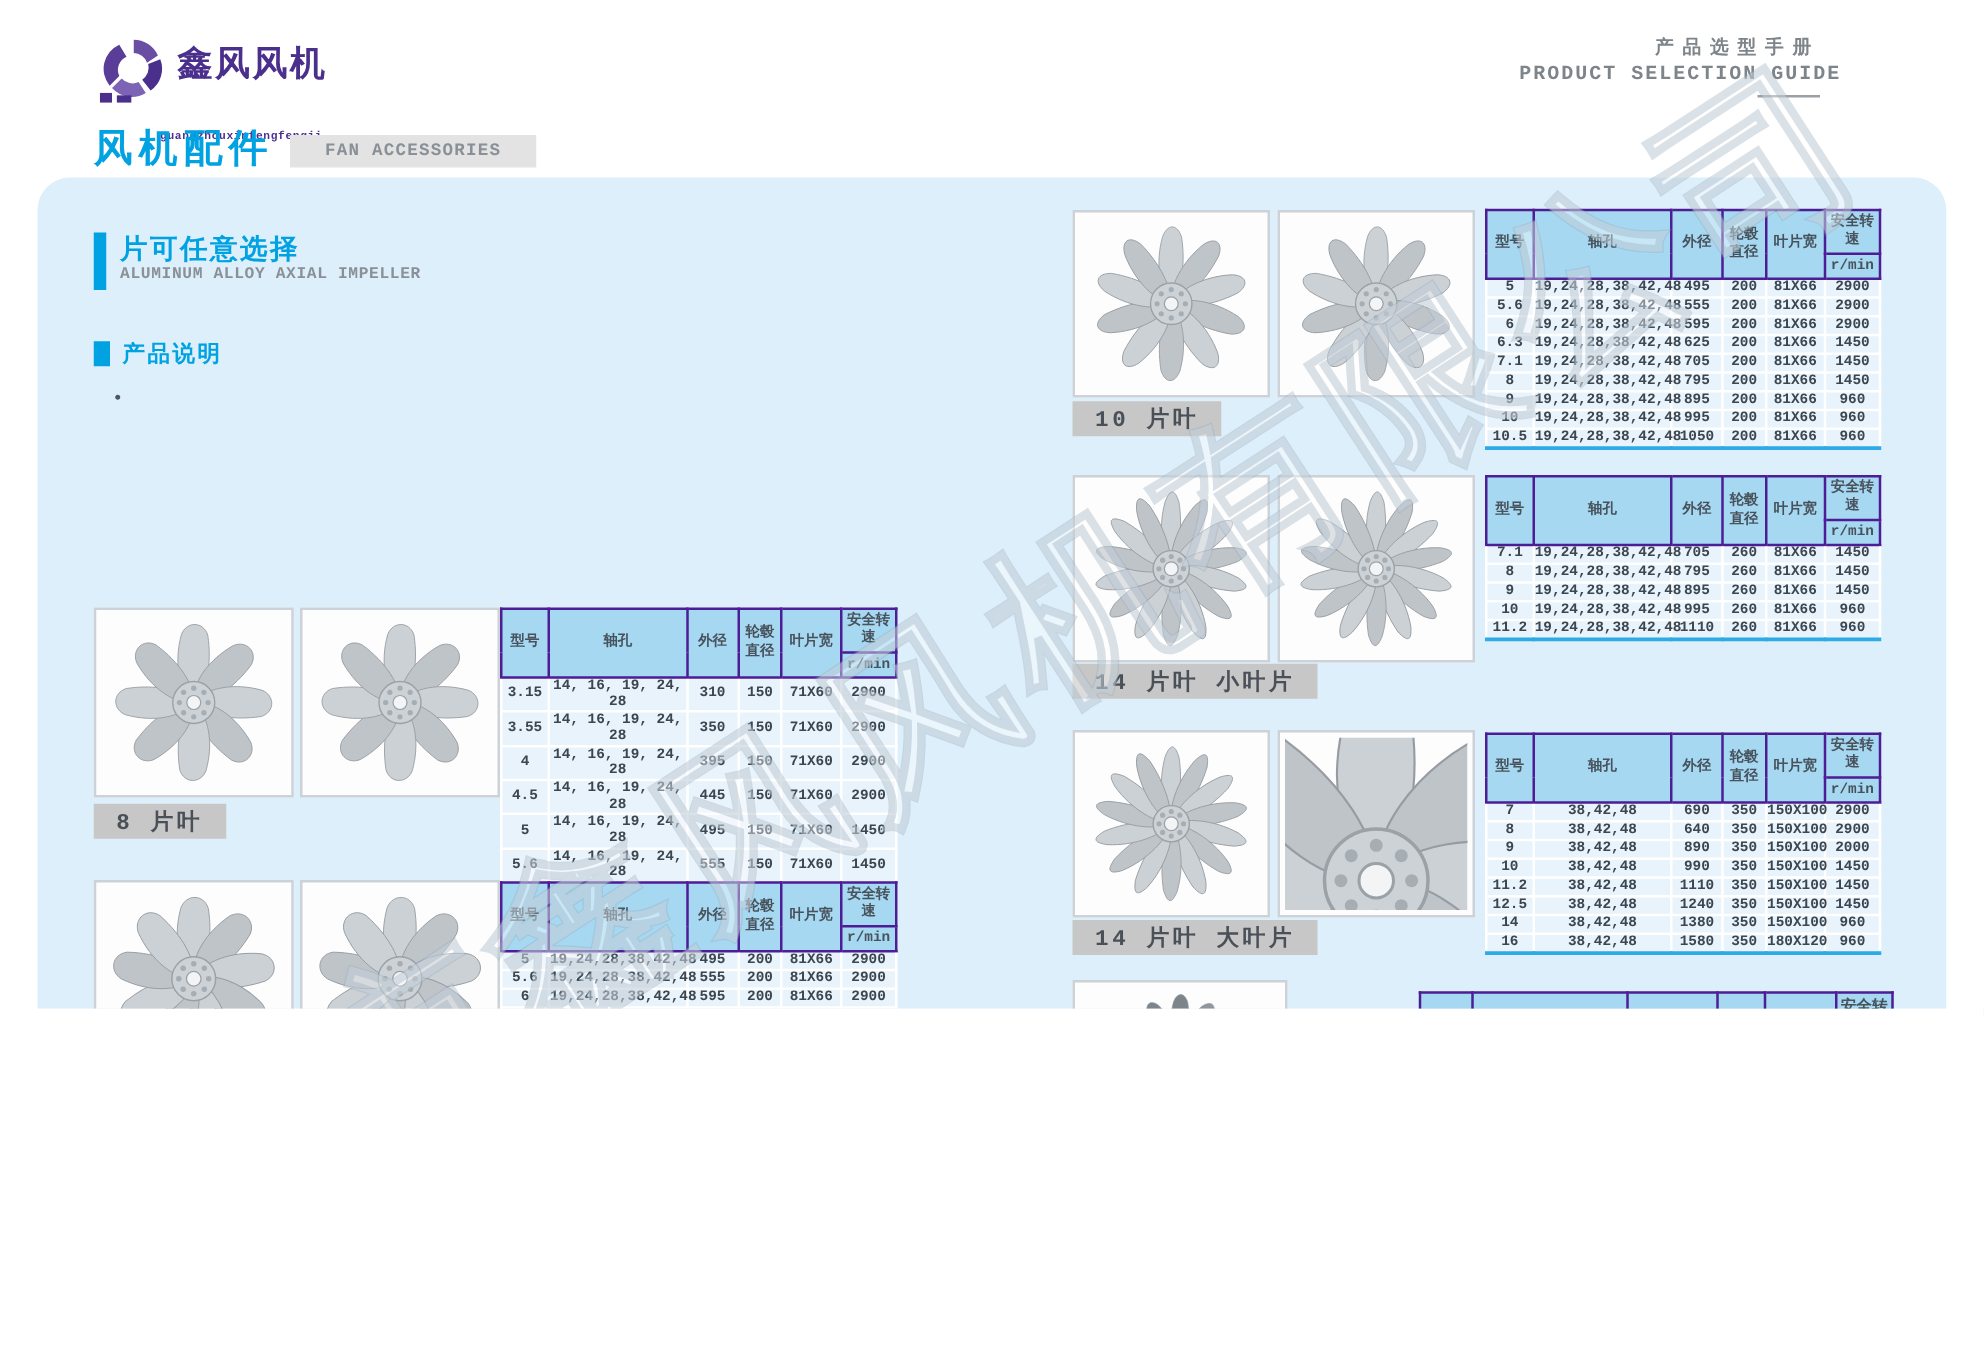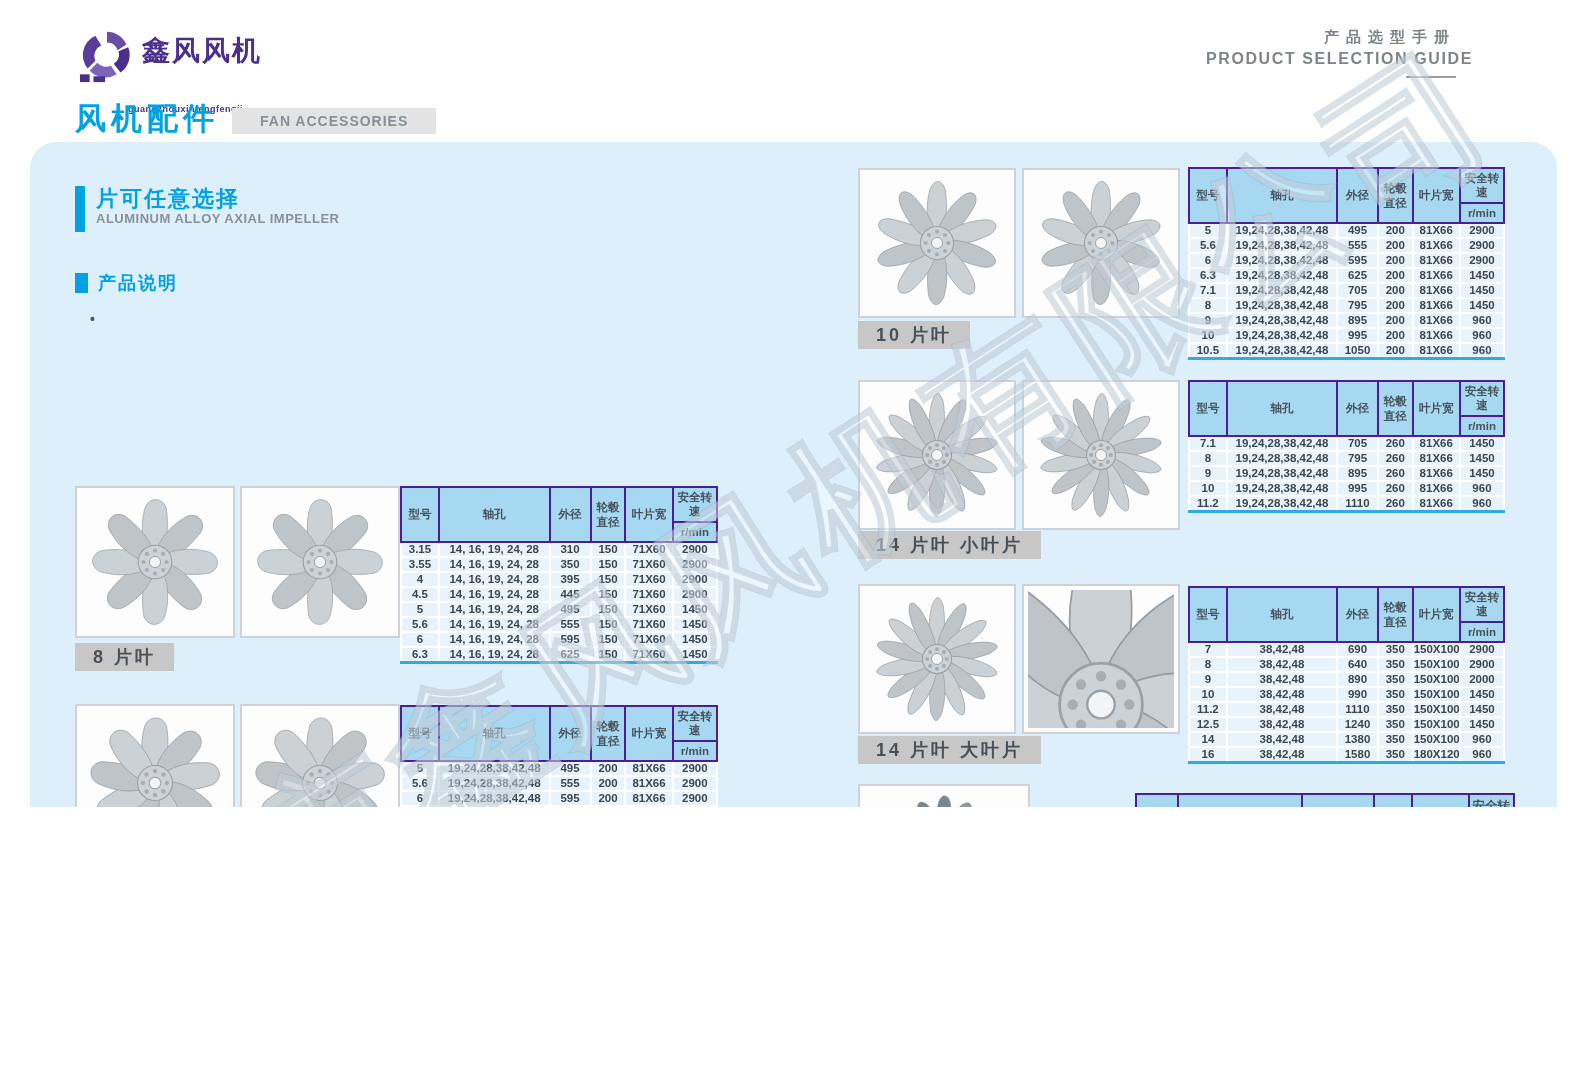--- a/index.html
+++ b/index.html
@@ -1,19 +1,19 @@
 <!DOCTYPE html>
 <html><head>
 <meta charset="utf-8">
 <style>
   * { margin:0; padding:0; box-sizing:border-box; }
   html,body { background:#ffffff; }
   .page {
     position:relative; width:1587px; height:807px; background:#ffffff;
-    font-family:Liberation Sans, sans-serif; overflow:hidden;
+    font-family:Liberation Mono, monospace; overflow:hidden;
   }
   
   .logo-icon { position:absolute; left:78px; top:28px; width:58px; height:56px; }
   .logo-title { position:absolute; left:142px; top:32px; font-size:28px; font-weight:bold; color:#4b2f8d; letter-spacing:2px; }
   .logo-sub { position:absolute; left:128px; top:64px; font-size:9px; font-weight:bold; color:#4b2f8d; letter-spacing:.5px;margin-top:40px; }
   .page-title { position:absolute; left:75px; top:98px; font-size:31px; font-weight:bold; color:#00a2e2; letter-spacing:5px; }
   .page-title-en { position:absolute; left:232px; top:108px; background:#e3e3e3; color:#8a9097; font-size:14px; font-weight:bold; padding:5px 28px; letter-spacing:1px; }
   .doc-title { position:absolute; right:131px; top:28px; font-size:15px; font-weight:bold; color:#7d848a; letter-spacing:7px; text-align:right; }
   .doc-title-en { position:absolute; right:114px; top:50px; font-size:16px; font-weight:bold; color:#7d848a; letter-spacing:1.6px; text-align:right; }
   .doc-line { position:absolute; right:131px; top:76px; width:50px; height:2px; background:#9aa0a5; }

